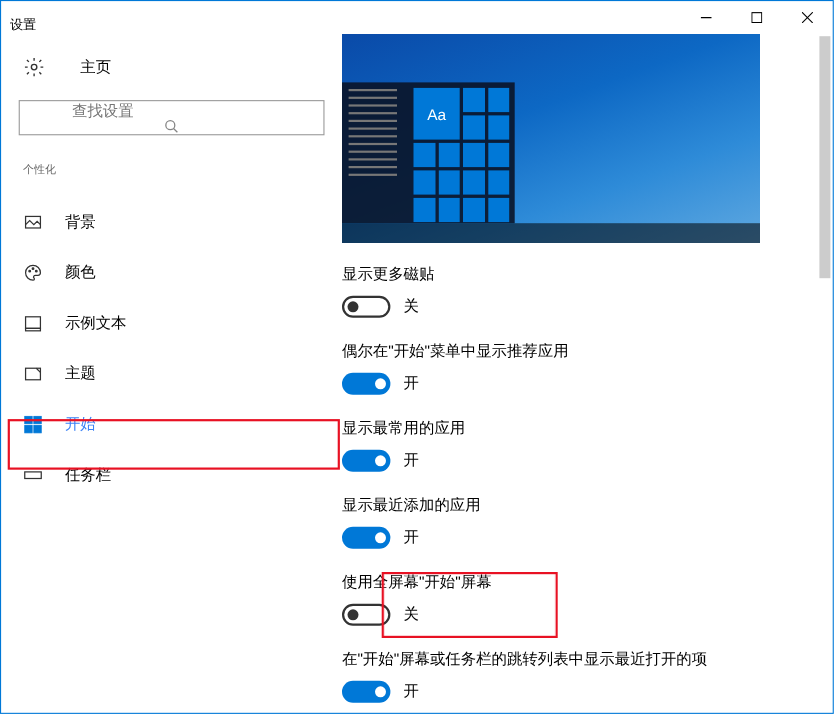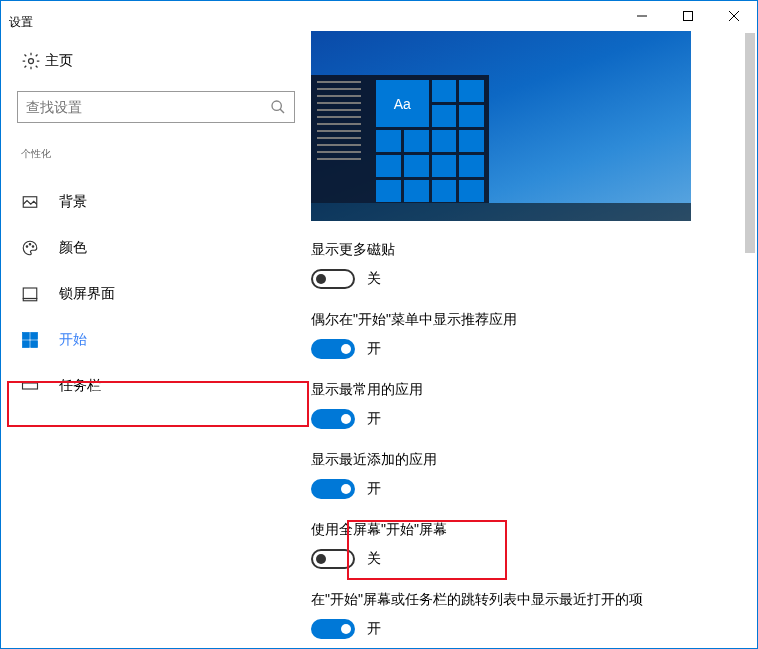--- a/index.html
+++ b/index.html
@@ -5,45 +5,45 @@
 * { margin: 0; padding: 0; box-sizing: border-box; font-family: "Microsoft YaHei", "Segoe UI", sans-serif; }
 body { background: #fff; width: 758px; height: 649px; overflow: hidden; border: 1px solid #0078d7; position: relative; }
 
 .titlebar { height: 30px; display: flex; align-items: flex-end; padding-left: 8px; font-size: 12px; }
 .titlebar .controls { margin-left: auto; display: flex; }
 .titlebar .controls .btn { width: 46px; height: 30px; display: flex; align-items: center; justify-content: center; font-size: 13px; }
 .titlebar .controls .btn svg { width: 10px; height: 10px; }
 
 .content { display: flex; height: calc(100% - 30px); }
 .sidebar { width: 310px; padding: 20px 16px 0 16px; }
-.home-row { display: flex; align-items: center; gap: 4px; margin-bottom: 20px; margin-left: 4px; }
+.home-row { display: flex; align-items: center; gap: 32px; margin-bottom: 20px; margin-left: 4px; }
 .home-row .gear { width: 20px; height: 20px; }
 .home-row span { font-size: 14px; }
 
-.search { display: flex; align-items: center; border: 1px solid #999; height: 32px; padding: 0 8px; margin-bottom: 24px; }
+.search { display: flex; align-items: center; border: 1px solid #999; height: 32px; padding: 0 8px; margin-bottom: 24px; flex-direction: column; }
 .search input { border: none; outline: none; flex: 1; font-size: 14px; background: transparent; }
 .search .sicon { width: 16px; height: 16px; opacity: .6; }
 
 .section-label { font-size: 10px; color: #666; margin-bottom: 18px; margin-left: 4px; }
 
 .nav-item { display: flex; align-items: center; height: 46px; gap: 20px; padding-left: 4px; font-size: 14px; cursor: pointer; }
 .nav-item .nicon { width: 18px; height: 18px; display: flex; align-items: center; justify-content: center; }
 .nav-item.selected { color: #3b82f6; }
 .nav-item.selected .nicon svg { stroke: #0078d7; fill: #0078d7; }
 .highlight-box { border: 2px solid #e81123; position: absolute; pointer-events: none; }
 .red1 { left: 6px; top: 380px; width: 302px; height: 46px; }
 .red2 { left: 346px; top: 519px; width: 160px; height: 60px; }
 
 .main { flex: 1; padding-right: 18px; overflow-y: auto; position: relative; }
 .scrollbar { position: absolute; right: 2px; top: 2px; width: 10px; height: 220px; background: #ccc; border-radius: 0; }
 
 .preview { width: 380px; height: 190px; background: linear-gradient(160deg, #0a4aa8 0%, #0d68c4 40%, #2e8bd8 70%, #5fa8e0 100%); position: relative; overflow: hidden; margin-bottom: 20px; }
 .preview .popup { position: absolute; right: 18px; top: 0; width: 128px; height: 100px; background: #fff; font-size: 11px; padding: 2px 6px; }
 .preview .taskbar { position: absolute; left: 0; bottom: 0; height: 18px; width: 100%; background: rgba(0,0,0,.55); }
-.preview .startmenu { position: absolute; left: 0; bottom: 18px; width: 178px; height: 128px; background: rgba(10,20,40,.9); display: flex; }
+.preview .startmenu { position: absolute; left: 0; bottom: 18px; width: 157px; height: 128px; background: rgba(10,20,40,.9); display: flex; }
 .preview .startmenu .leftcol { width: 60px; padding: 6px; display: flex; flex-direction: column; gap: 5px; }
 .preview .startmenu .leftcol .line { height: 2px; background: #777; width: 44px; }
 .preview .startmenu .tiles { flex: 1; padding: 5px; display: grid; grid-template-columns: repeat(4, 1fr); grid-auto-rows: 22px; gap: 3px; }
 .preview .startmenu .tiles .t { background: #0078d7; }
 .preview .startmenu .tiles .big { grid-column: span 2; grid-row: span 2; display: flex; align-items: center; justify-content: center; color: #fff; font-size: 14px; }
 
 .setting { margin-bottom: 22px; margin-top: 19px; }
 .setting .label { font-size: 14px; margin-bottom: 10px; }
 .toggle-row { display: flex; align-items: center; gap: 12px; }
 .toggle { width: 44px; height: 20px; border-radius: 10px; position: relative; cursor: pointer; }
@@ -118,21 +118,30 @@
         </span>
       <span>颜色</span>
     </div>
     <div class="nav-item">
       <span class="nicon">
           <svg viewBox="0 0 24 24" fill="none" stroke="#333" stroke-width="1.5">
             <rect x="3" y="4" width="18" height="14"></rect>
             <rect x="3" y="18" width="18" height="3"></rect>
           </svg>
         </span>
-      <span>锁屏界面</span>
+      <span>示例文本</span>
+    </div>
+    <div class="nav-item">
+      <span class="nicon">
+          <svg viewBox="0 0 24 24" fill="none" stroke="#333" stroke-width="1.5">
+            <rect x="3" y="5" width="18" height="14"></rect>
+            <path d="M16 5l5 5"></path>
+          </svg>
+        </span>
+      <span>主题</span>
     </div>
     <div class="nav-item selected">
       <span class="nicon">
           <svg viewBox="0 0 24 24" fill="#0078d7">
             <rect x="2" y="2" width="9" height="9"></rect>
             <rect x="13" y="2" width="9" height="9"></rect>
             <rect x="2" y="13" width="9" height="9"></rect>
             <rect x="13" y="13" width="9" height="9"></rect>
           </svg>
         </span>

